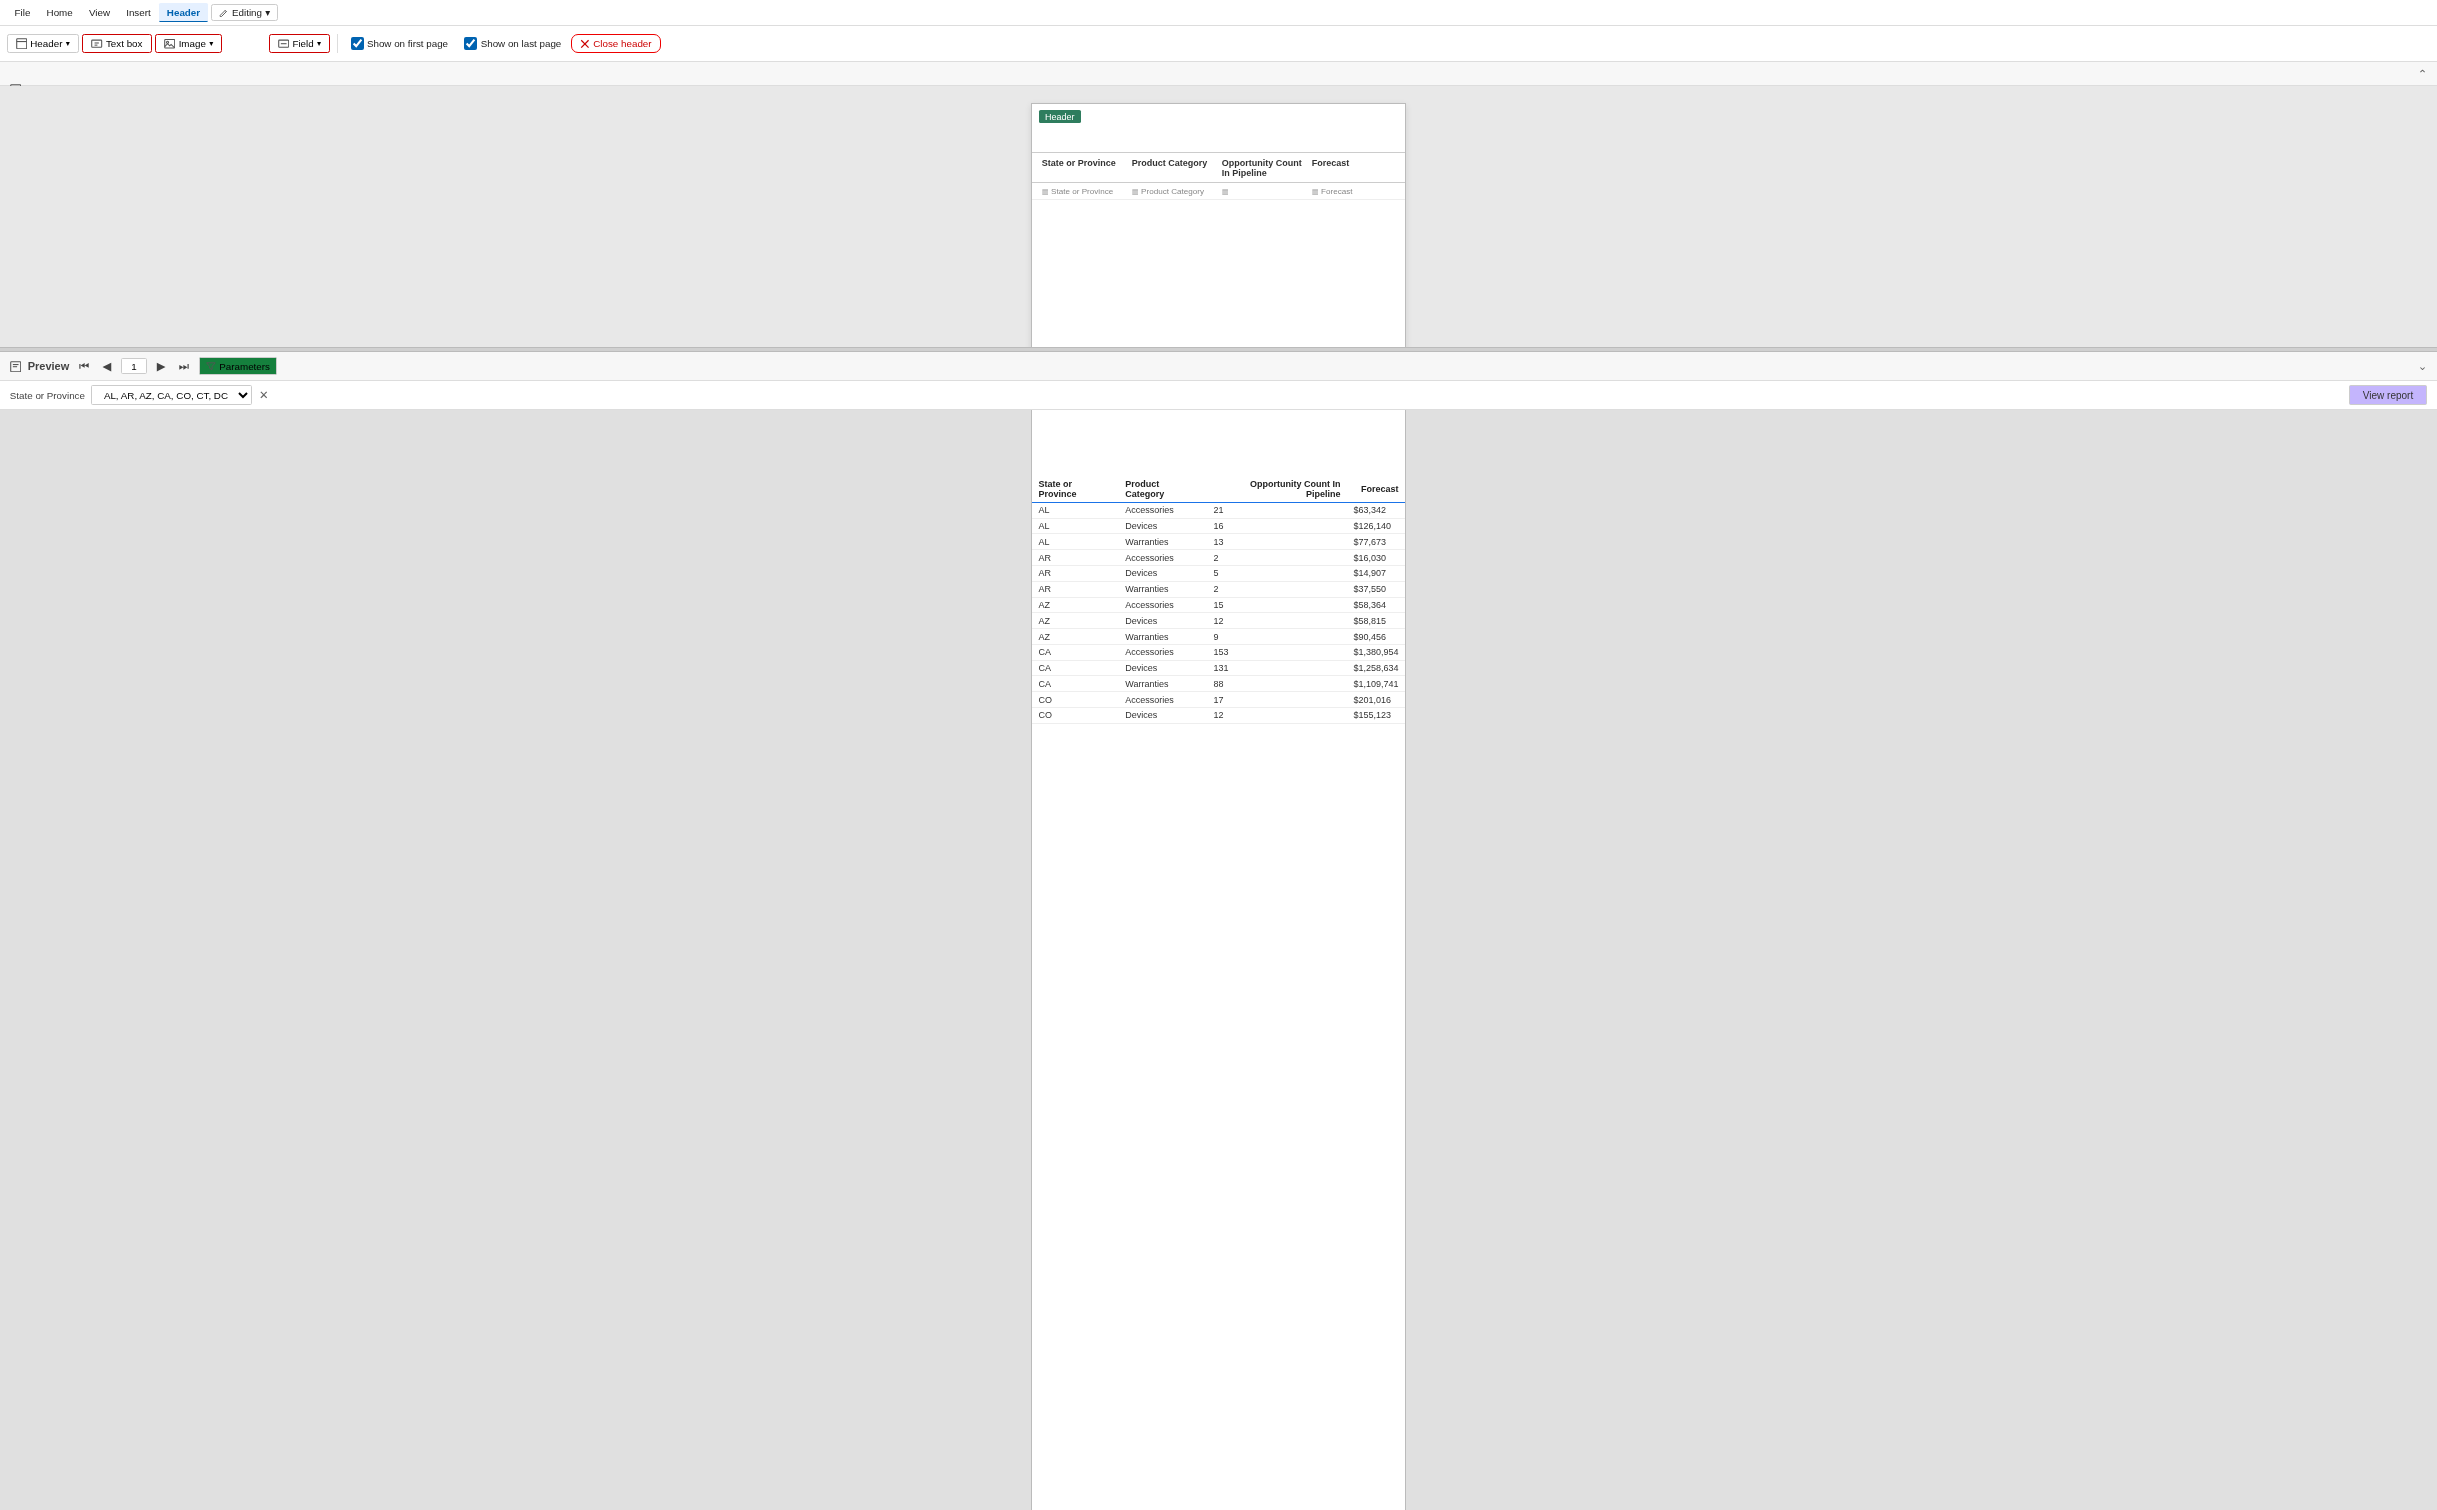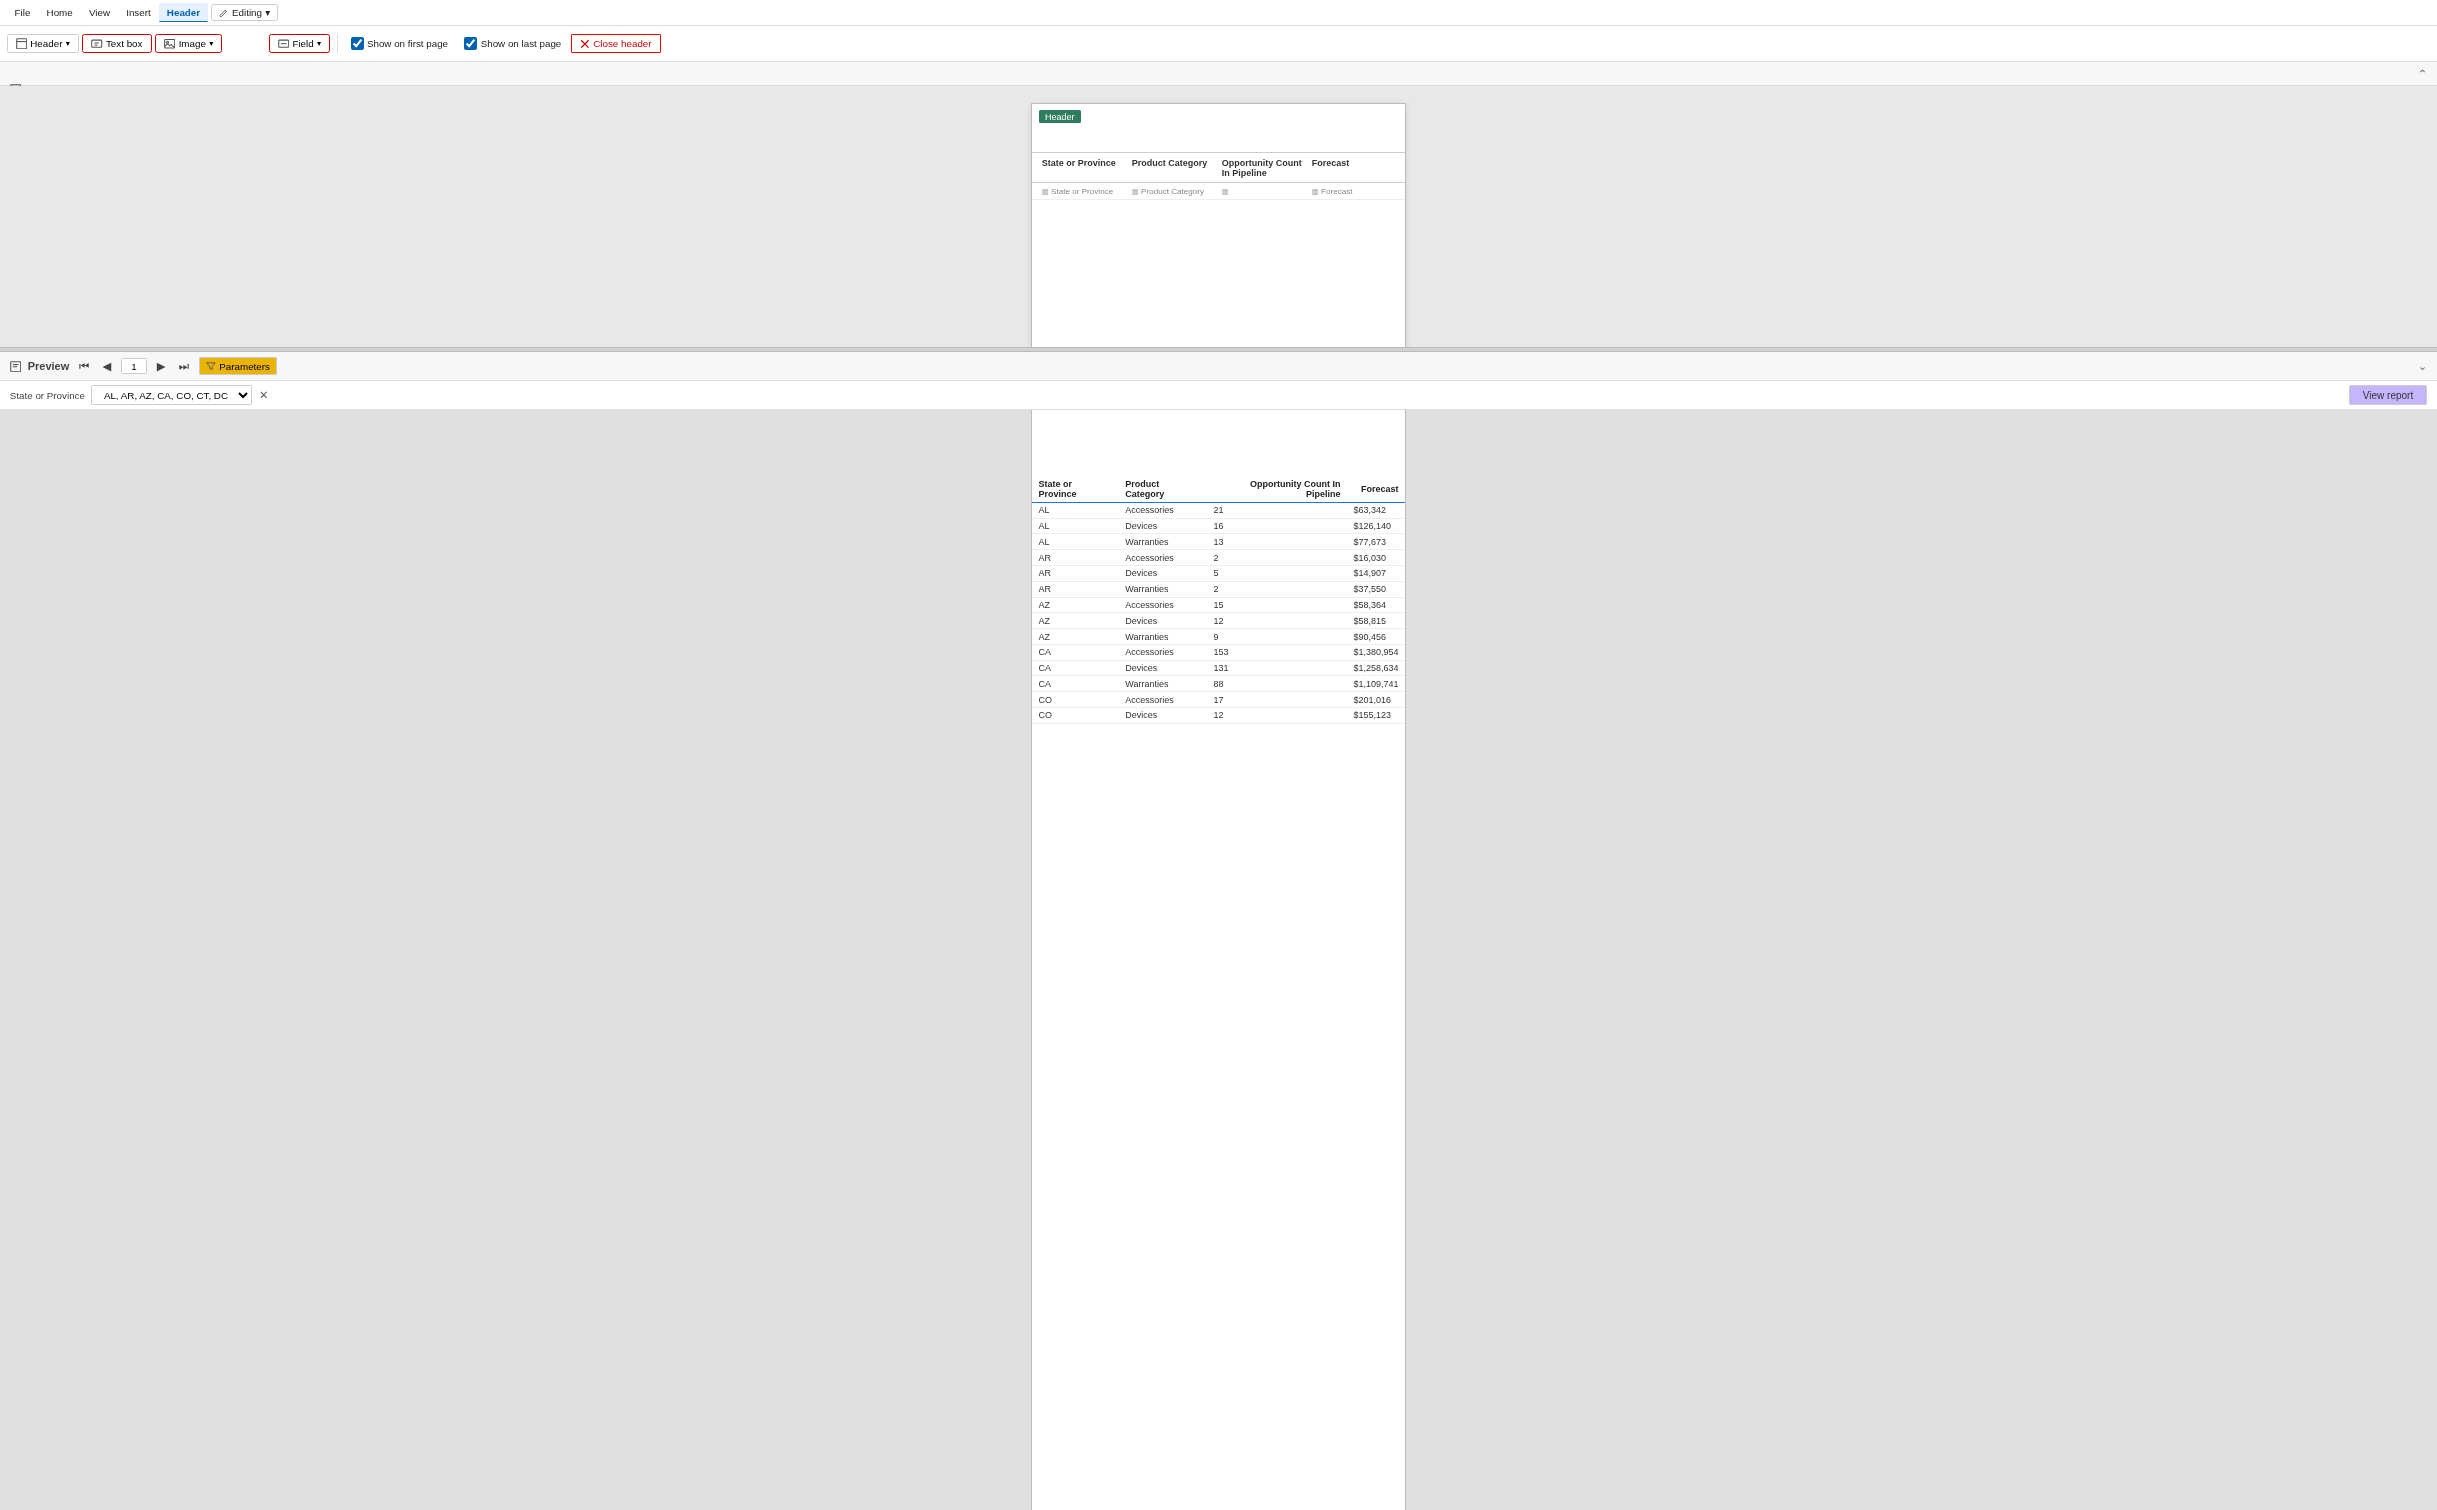--- a/index.html
+++ b/index.html
@@ -34,21 +34,21 @@
     }
     .toolbar-btn .caret { font-size: 8.1px; }
     .toolbar-separator { width: 0.8px; height: 19.6px; background: #ddd; margin: 0 3.3px; }
     .toolbar-check-item {
       display: flex; align-items: center; gap: 3.3px; padding: 3.3px 6.5px;
       cursor: pointer; font-size: 9.8px;
     }
     .toolbar-check-item input[type=checkbox] { accent-color: #0063b1; }
     .close-header-btn {
       display: flex; align-items: center; gap: 3.3px; padding: 3.3px 8.1px;
-      border: 0.8px solid #e00; border-radius: 1px; background: #fff; cursor: pointer;
+      border: 0.8px solid #e00; border-radius: 7px; background: #fff; cursor: pointer;
       font-size: 9.8px; color: #c00;
     }
 
     
     .section-bar {
       display: flex; align-items: center; background: #f7f7f7; border-bottom: 0.8px solid #ddd;
       padding: 3.3px 9.8px; height: 24.4px; flex-shrink: 0; justify-content: space-between;
     }
     .section-bar-label { font-size: 9.8px; font-weight: 600; color: #444; }
     .collapse-btn { background: none; border: none; cursor: pointer; color: #666; font-size: 11.4px; }
@@ -98,21 +98,21 @@
       padding: 3.3px 9.8px; height: 29px; flex-shrink: 0; gap: 6.5px;
     }
     .preview-label { font-size: 11px; font-weight: 600; color: #444; }
     .nav-btn { background: none; border: none; cursor: pointer; color: #444; font-size: 11.4px; padding: 1.6px 3.3px; }
     .page-input {
       width: 26px; text-align: center; border: 0.8px solid #ccc; border-radius: 1.6px;
       font-size: 9.8px; padding: 1.6px 3.3px;
     }
     .params-btn {
       display: flex; align-items: center; gap: 3.3px; padding: 2.4px 6.5px;
-      border: 0.8px solid #ccc; border-radius: 1.6px; background: #eab308; cursor: pointer; font-size: 9.8px;
+      border: 0.8px solid #ccc; border-radius: 1.6px; background: #15803d; cursor: pointer; font-size: 9.8px;
     }
 
     
     .params-bar {
       display: flex; align-items: center; background: #fff; border-bottom: 0.8px solid #ddd;
       padding: 3.3px 9.8px; height: 29px; flex-shrink: 0; gap: 6.5px;
     }
     .params-label { font-size: 9.8px; color: #444; white-space: nowrap; }
     .params-select {
       border: 0.8px solid #ccc; border-radius: 1.6px; padding: 2.4px 6.5px; font-size: 9.8px;

